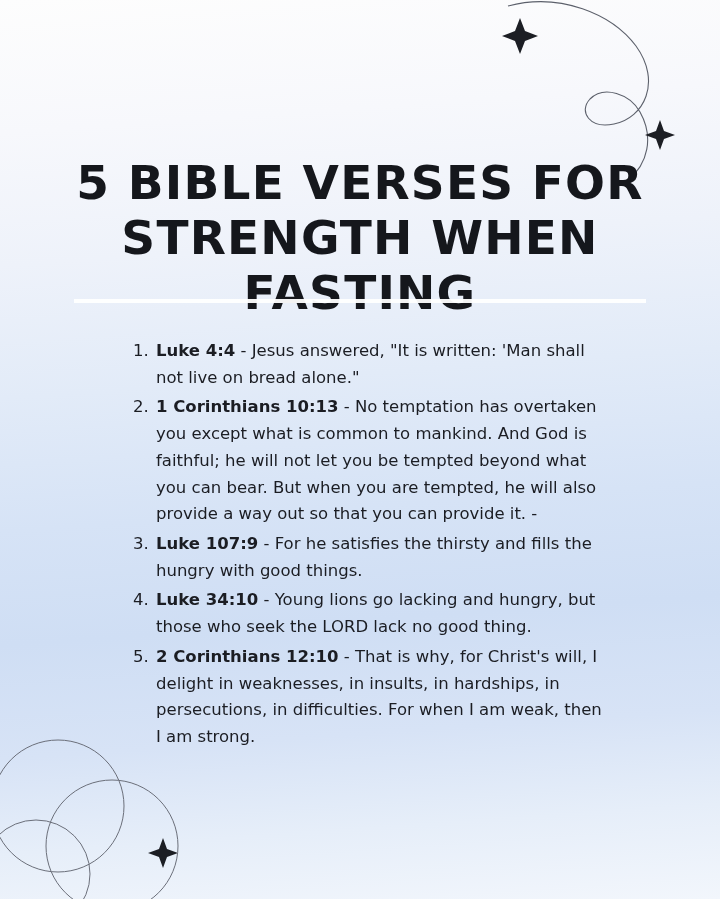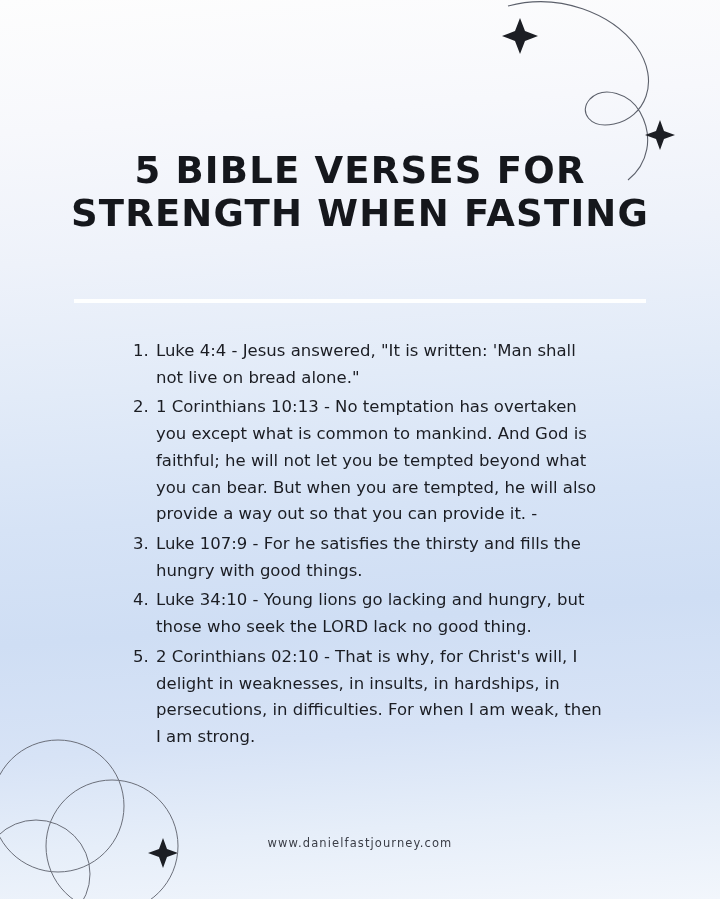--- a/index.html
+++ b/index.html
@@ -46,21 +46,21 @@
     font-family: "DejaVu Sans", sans-serif;
   }
   .title {
     position: absolute;
     top: 125px;
     left: 70px;
     width: 580px;
     text-align: center;
     font-family: "DejaVu Sans", sans-serif;
     font-weight: bold;
-    font-size: 37px;
+    font-size: 47px;
     line-height: 1.16;
     letter-spacing: 1.2px;
     color: #15171c;
     text-transform: uppercase;
   }
   .rule {
     position: absolute;
     top: 299px;
     left: 74px;
     width: 572px;
@@ -82,21 +82,21 @@
   }
   .verses li {
     margin-bottom: 3px;
     padding-left: 2px;
   }
   .verses li::marker {
     font-size: 16.5px;
     color: #1b1d23;
   }
   .ref {
-    font-weight: normal;
+    font-weight: bold;
   }
   .footer {
     position: absolute;
     bottom: 49px;
     left: 0;
     right: 0;
     text-align: center;
     font-size: 11.5px;
     letter-spacing: 1.1px;
     color: #3a3d46;
@@ -134,19 +134,18 @@
     <li>
       <span class="ref">1 Corinthians 10:13</span><span> - No temptation has overtaken you except what is common to mankind. And God is faithful; he will not let you be tempted beyond what you can bear. But when you are tempted, he will also provide a way out so that you can provide it. -</span>
     </li>
     <li>
       <span class="ref">Luke 107:9</span><span> - For he satisfies the thirsty and fills the hungry with good things.</span>
     </li>
     <li>
       <span class="ref">Luke 34:10</span><span> - Young lions go lacking and hungry, but those who seek the LORD lack no good thing.</span>
     </li>
     <li>
-      <span class="ref">2 Corinthians 02:10</span><span> - That is why, for Christ's will, I delight in weaknesses, in insults, in hardships, in persecutions, in difficulties. For when I am weak, then I am strong.</span>
+      <span class="ref">2 Corinthians 12:10</span><span> - That is why, for Christ's will, I delight in weaknesses, in insults, in hardships, in persecutions, in difficulties. For when I am weak, then I am strong.</span>
     </li>
   </ol>
 
-  <div class="footer">www.danielfastjourney.com</div>
 
 </div>
 
 </body></html>

